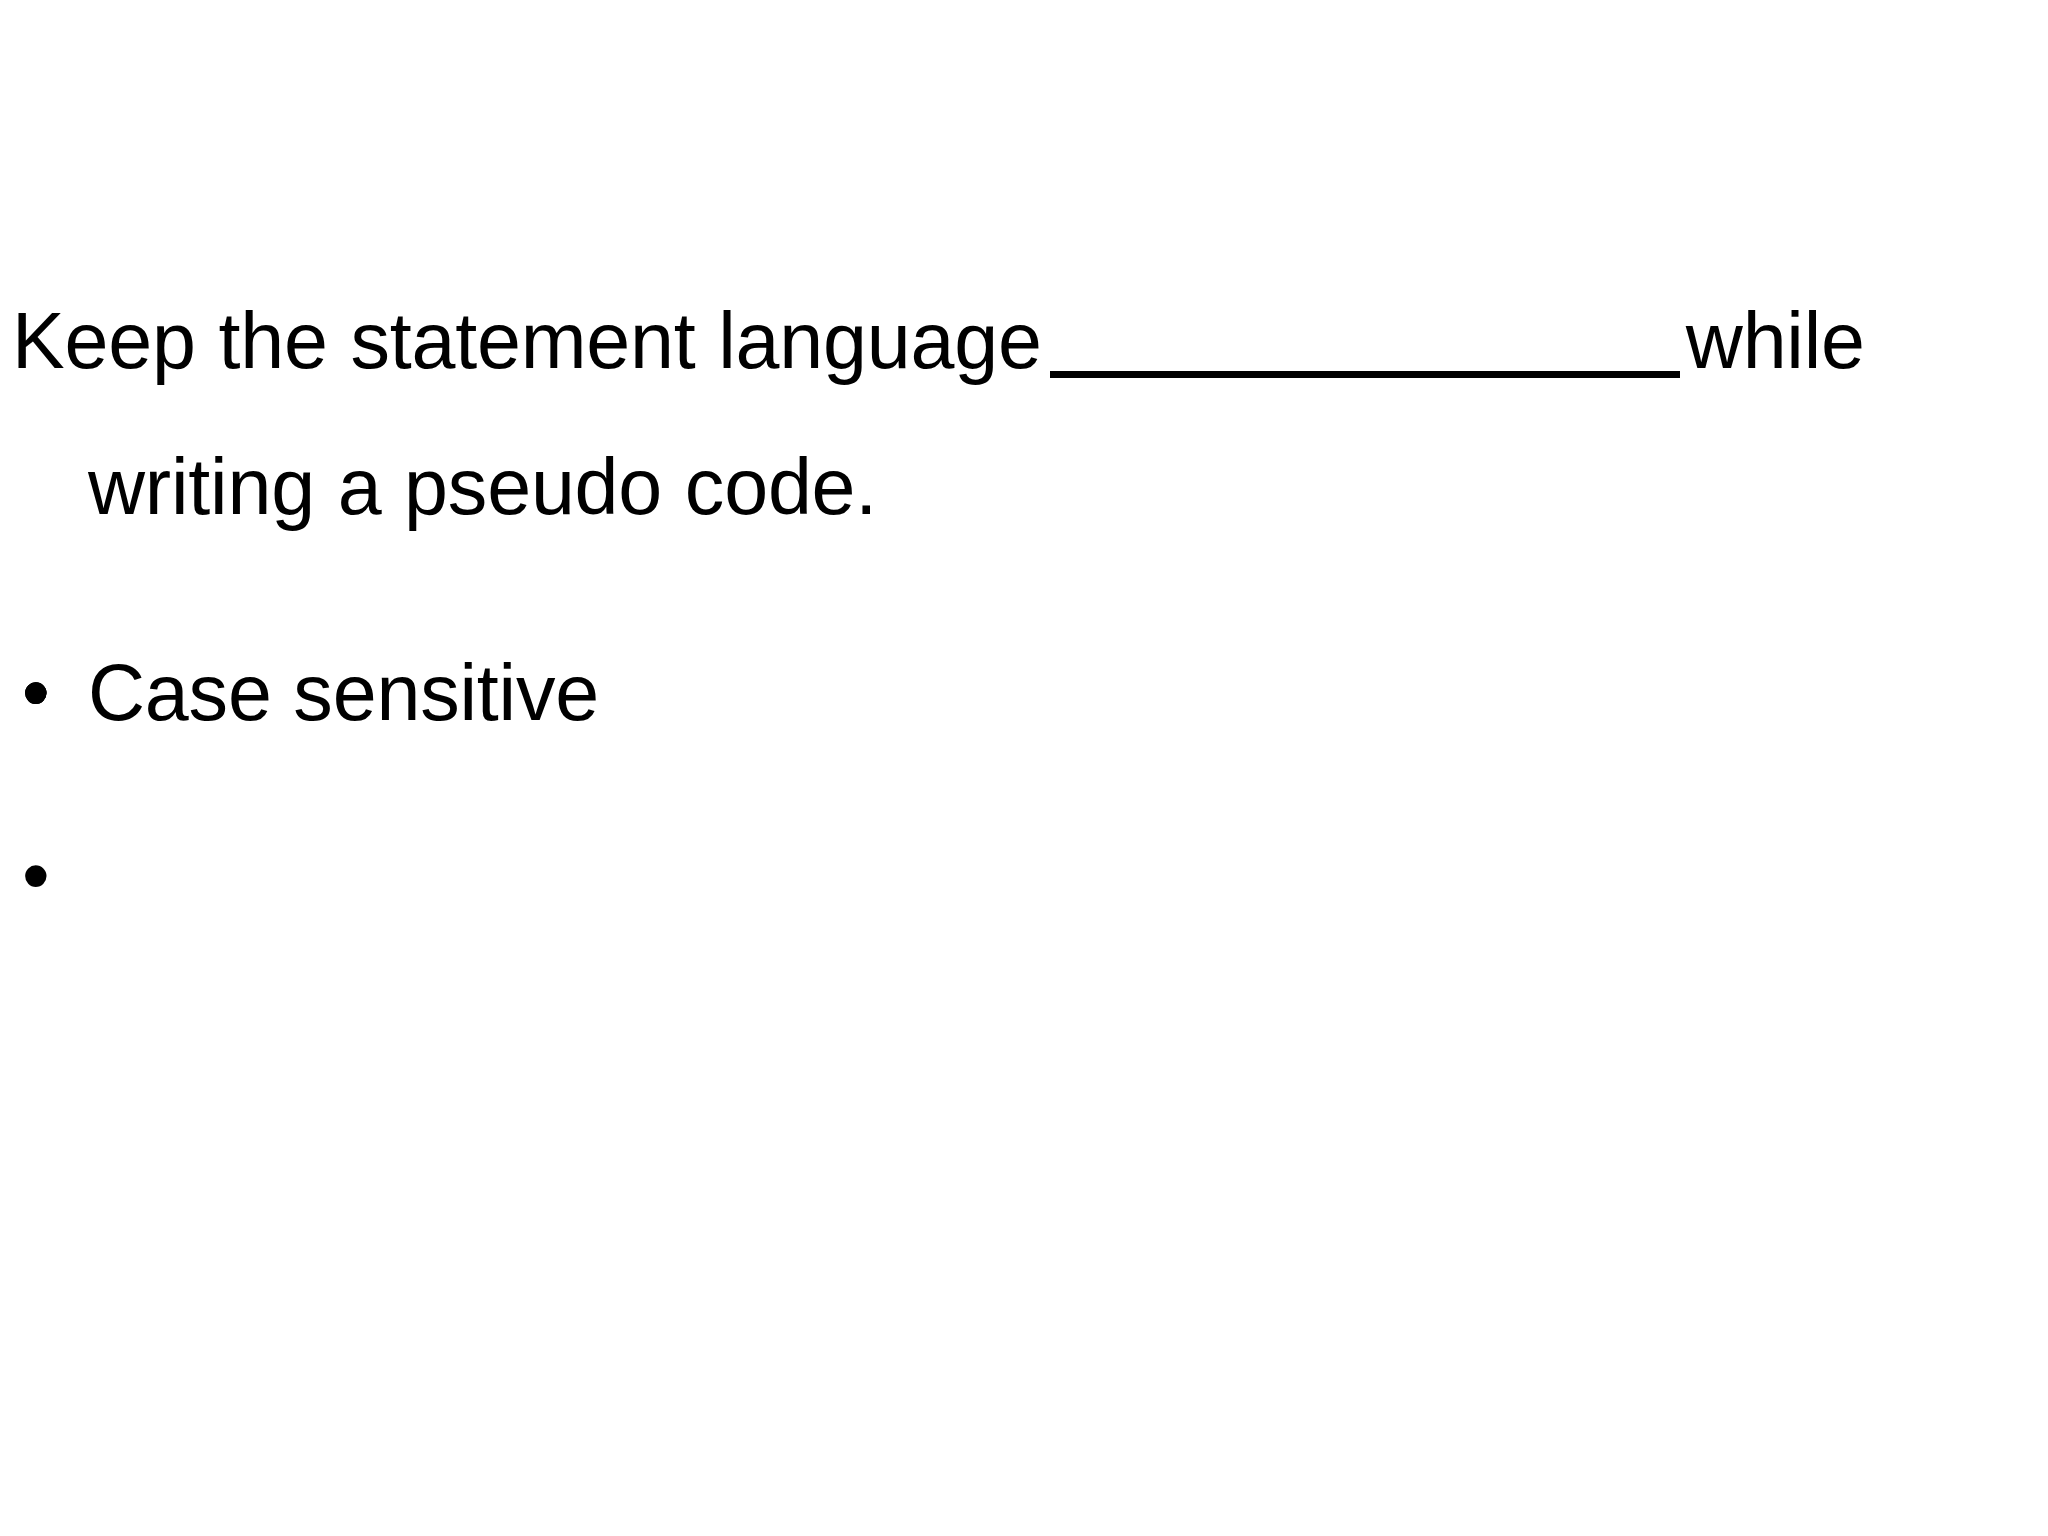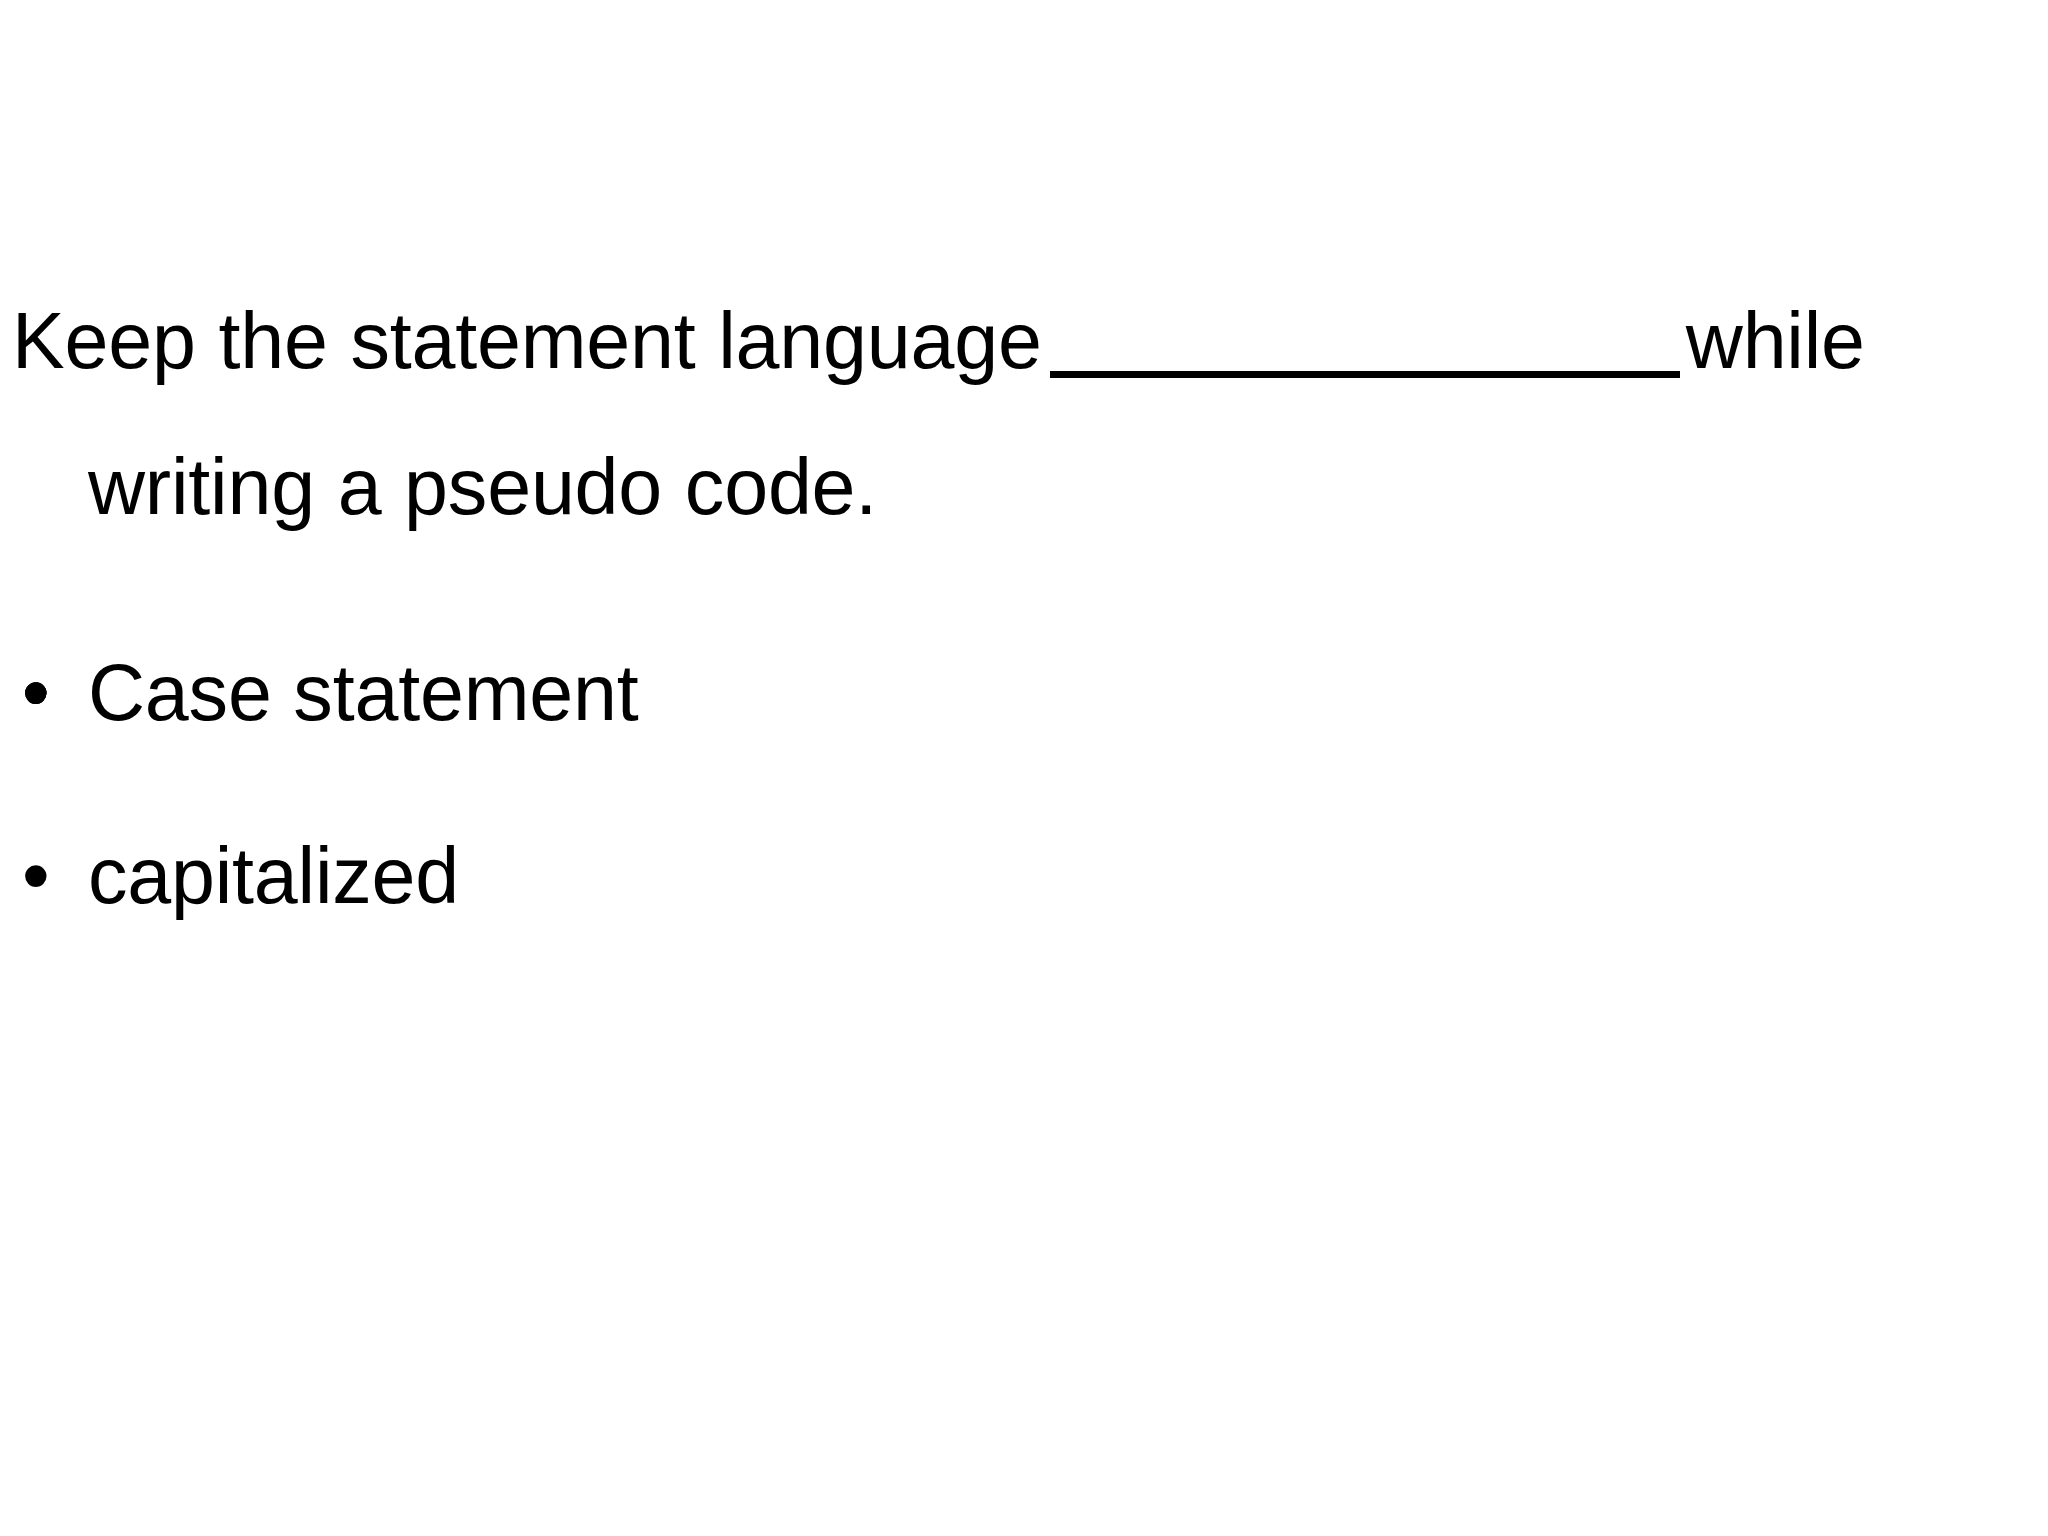--- a/index.html
+++ b/index.html
@@ -100,25 +100,24 @@
       <li class="bullet-item">
         <span class="bullet-glyph">•</span>
       </li>
 
       <li class="bullet-item">
         <span class="bullet-glyph">•</span>
       </li>
 
       <li class="bullet-item">
         <span class="bullet-glyph">•</span>
-        <span class="bullet-label">Case statement</span>
+        <span class="bullet-label">Case sensitive</span>
       </li>
 
       <li class="bullet-item">
         <span class="bullet-glyph">•</span>
-        <span class="bullet-label">capitalized</span>
       </li>
 
     </ul>
 
   </div>
 
 </div>
 
 </body></html>

